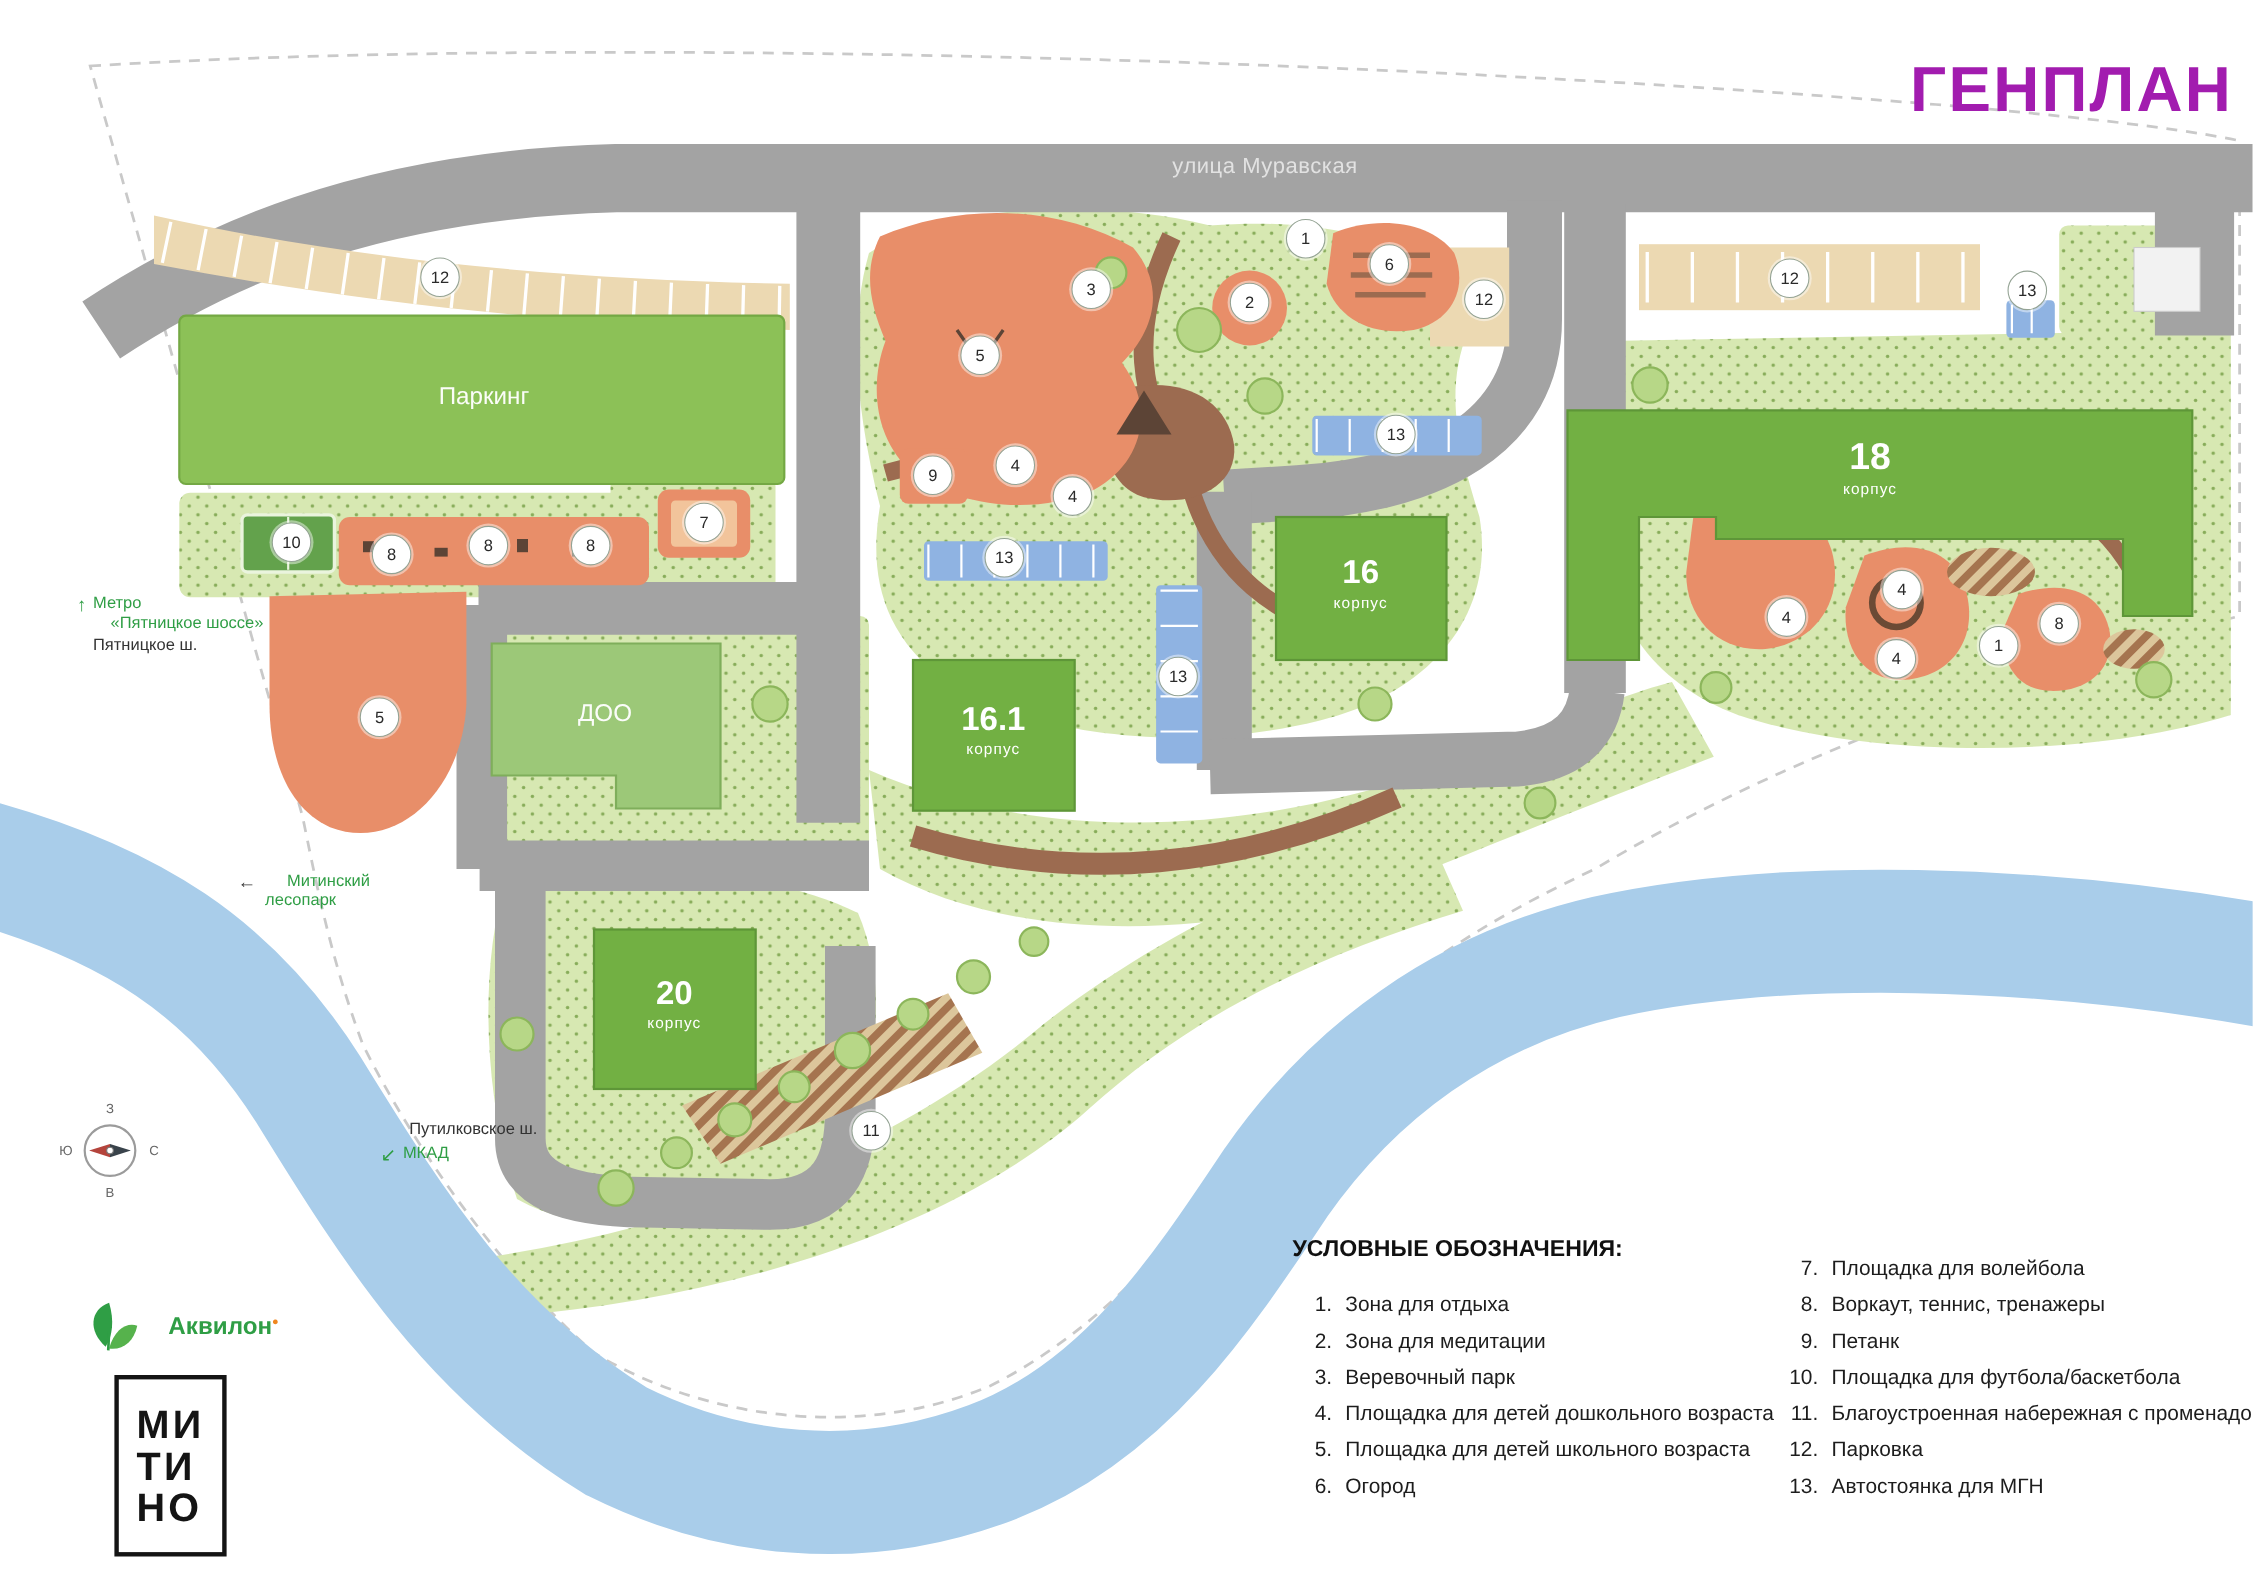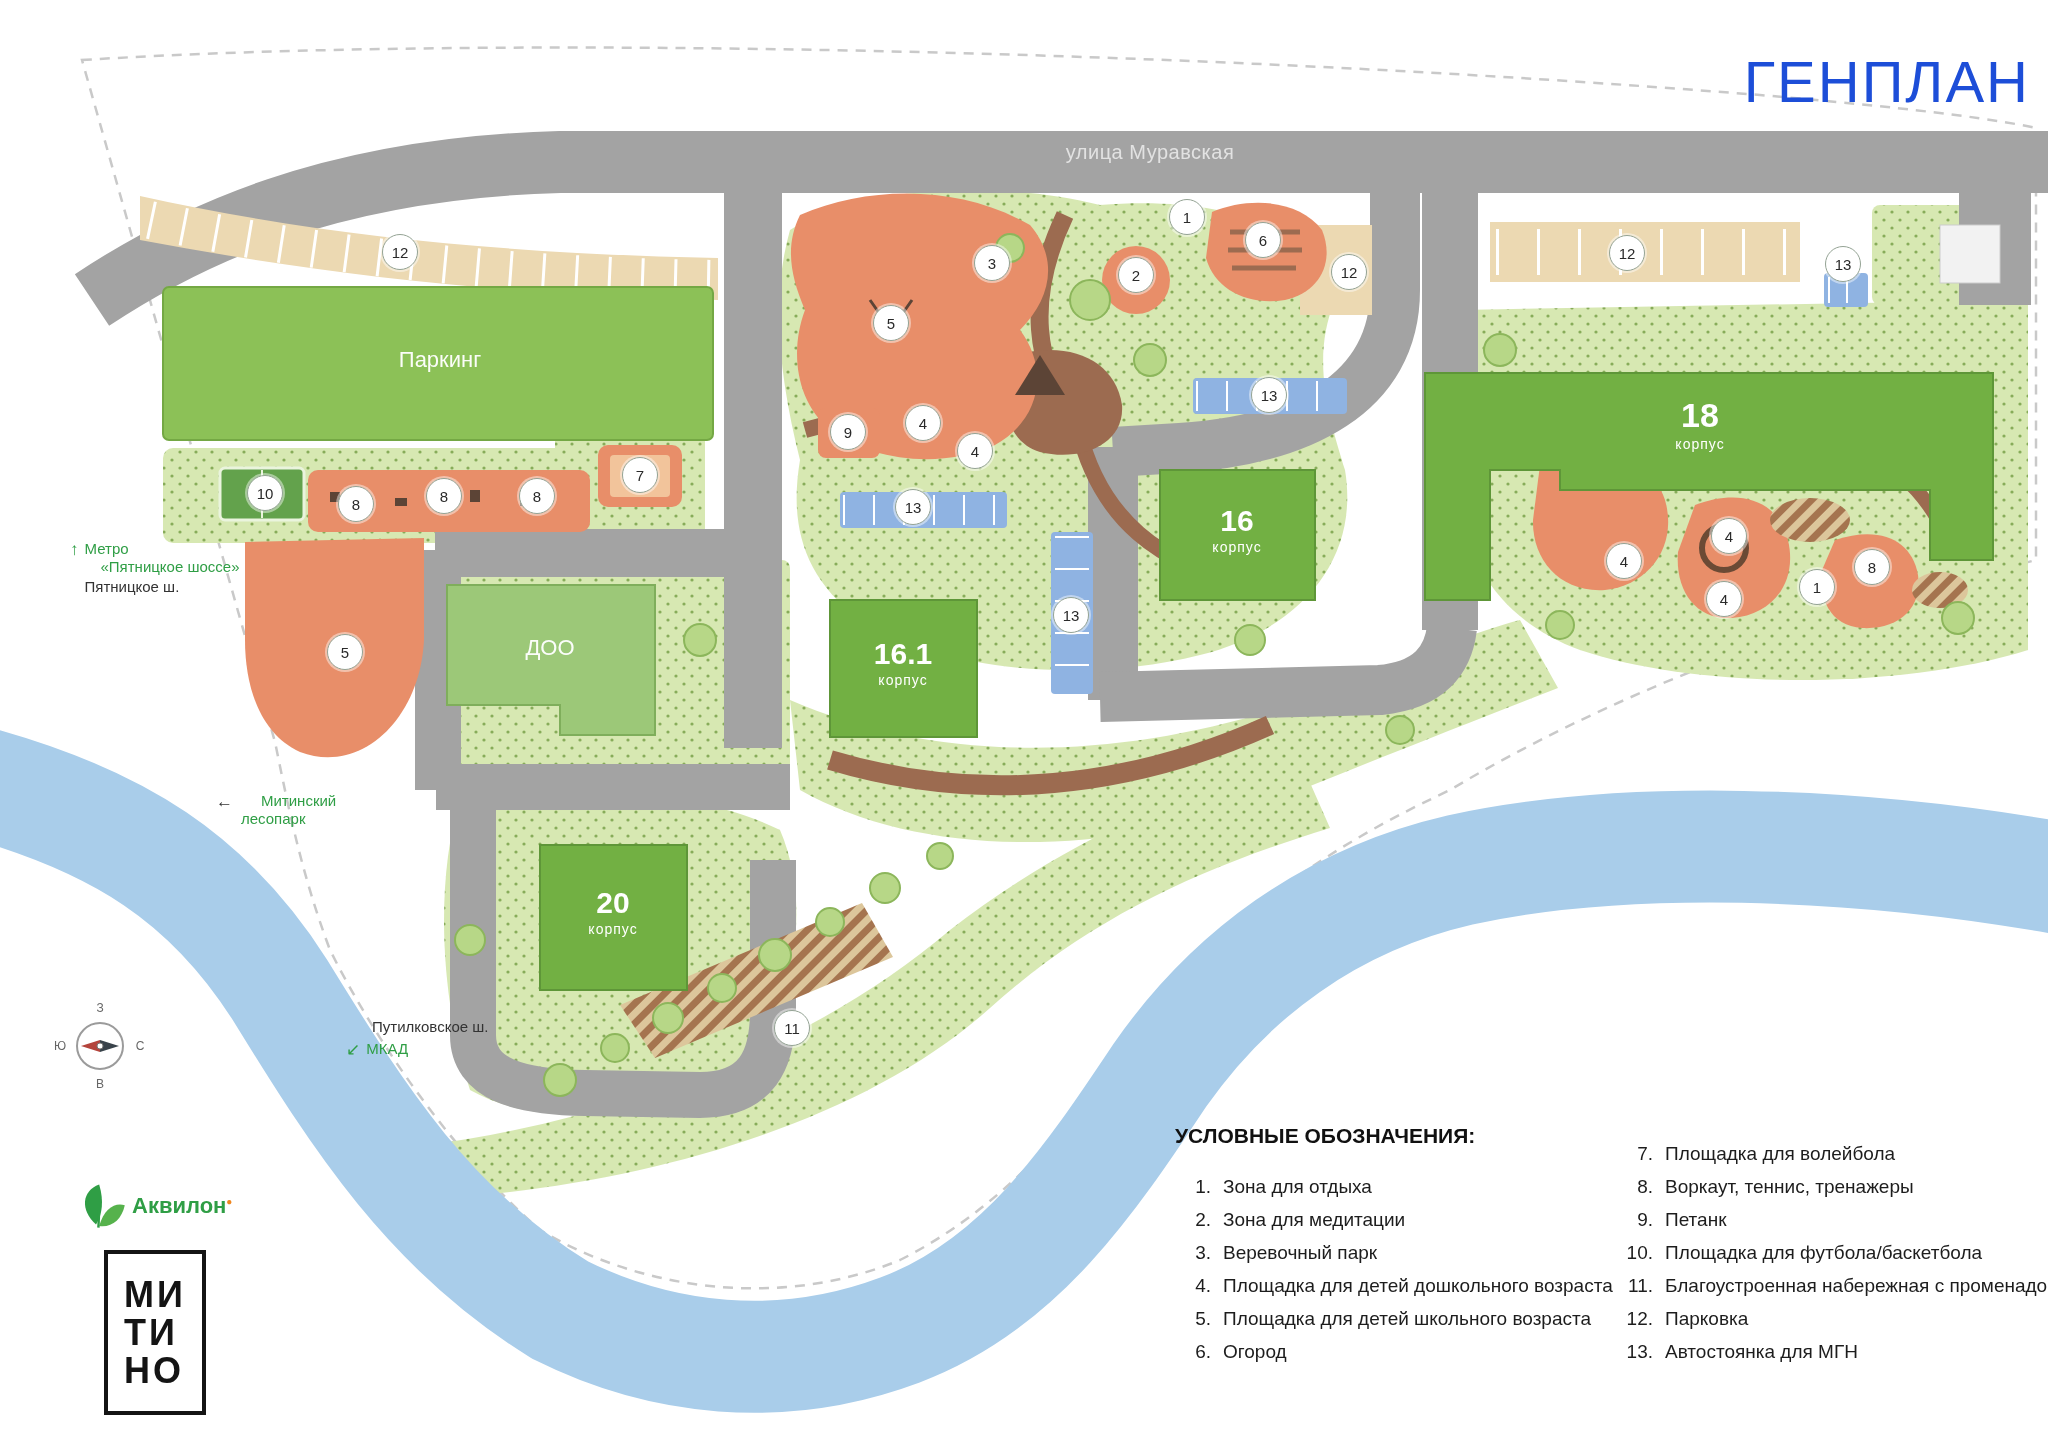--- a/index.html
+++ b/index.html
@@ -2,21 +2,21 @@
 <html><head>
 <meta charset="utf-8">
 <style>
   html,body{margin:0;padding:0;background:#fff;}
   .canvas{
     position:relative;width:2048px;height:1448px;background:#ffffff;overflow:hidden;
     font-family:"Liberation Sans", sans-serif;color:#1d1d1d;
   }
   .art{position:absolute;left:0;top:0;}
   
-  .page-title{position:absolute;top:48px;right:18px;font-size:58px;font-weight:400;letter-spacing:2px;color:#1d4ed8;}
+  .page-title{position:absolute;top:48px;right:18px;font-size:58px;font-weight:700;letter-spacing:2px;color:#a21caf;}
   .street-label{position:absolute;left:1150px;top:152px;transform:translate(-50%,-50%);color:#e2e2e2;font-size:20px;letter-spacing:.5px;}
   .bldg-label{position:absolute;transform:translate(-50%,-50%);text-align:center;color:#ffffff;line-height:1.05;}
   .bldg-label .num{display:block;font-weight:700;}
   .bldg-label .sub{display:block;font-size:14px;font-weight:400;letter-spacing:1px;margin-top:3px;}
   .lbl-parking{font-size:22px;color:rgba(255,255,255,.96);}
   .lbl-doo{font-size:22px;color:rgba(255,255,255,.96);}
   .marker{
     position:absolute;width:34px;height:34px;border-radius:50%;
     background:#fff;border:1px solid #94a394;box-shadow:0 0 0 2px rgba(255,255,255,.45);
     display:flex;align-items:center;justify-content:center;
@@ -26,21 +26,21 @@
   .green-text{color:#2f9e45;}
   .dark-text{color:#333;}
   .arrow{font-size:17px;}
   
   .compass{position:absolute;left:52px;top:998px;width:96px;height:96px;font-size:12px;color:#666;}
   .compass .pt{position:absolute;transform:translate(-50%,-50%);}
   .compass-circle{position:absolute;left:24px;top:24px;width:48px;height:48px;border-radius:50%;
     background:#fff;border:2px solid #9b9b9b;box-sizing:border-box;}
   
   .logo{position:absolute;left:72px;top:1178px;}
-  .logo-top{display:flex;align-items:center;gap:4px;}
+  .logo-top{display:flex;align-items:center;gap:25px;}
   .brand-name{font-size:22px;font-weight:600;color:#2f9e45;}
   .brand-mark{color:#f0861e;font-size:10px;vertical-align:super;}
   .logo-box{margin-top:16px;margin-left:32px;border:4px solid #141414;display:inline-block;
     padding:22px 16px;font-weight:800;font-size:36px;letter-spacing:3px;line-height:1.05;color:#141414;}
   .logo-box span{display:block;}
   
   .legend{position:absolute;left:1175px;top:1124px;width:880px;}
   .legend-heading{position:absolute;left:0;top:0;font-size:21px;font-weight:700;color:#111;}
   .legend-col{position:absolute;}
   .legend-col-1{left:0;top:52px;width:432px;}

